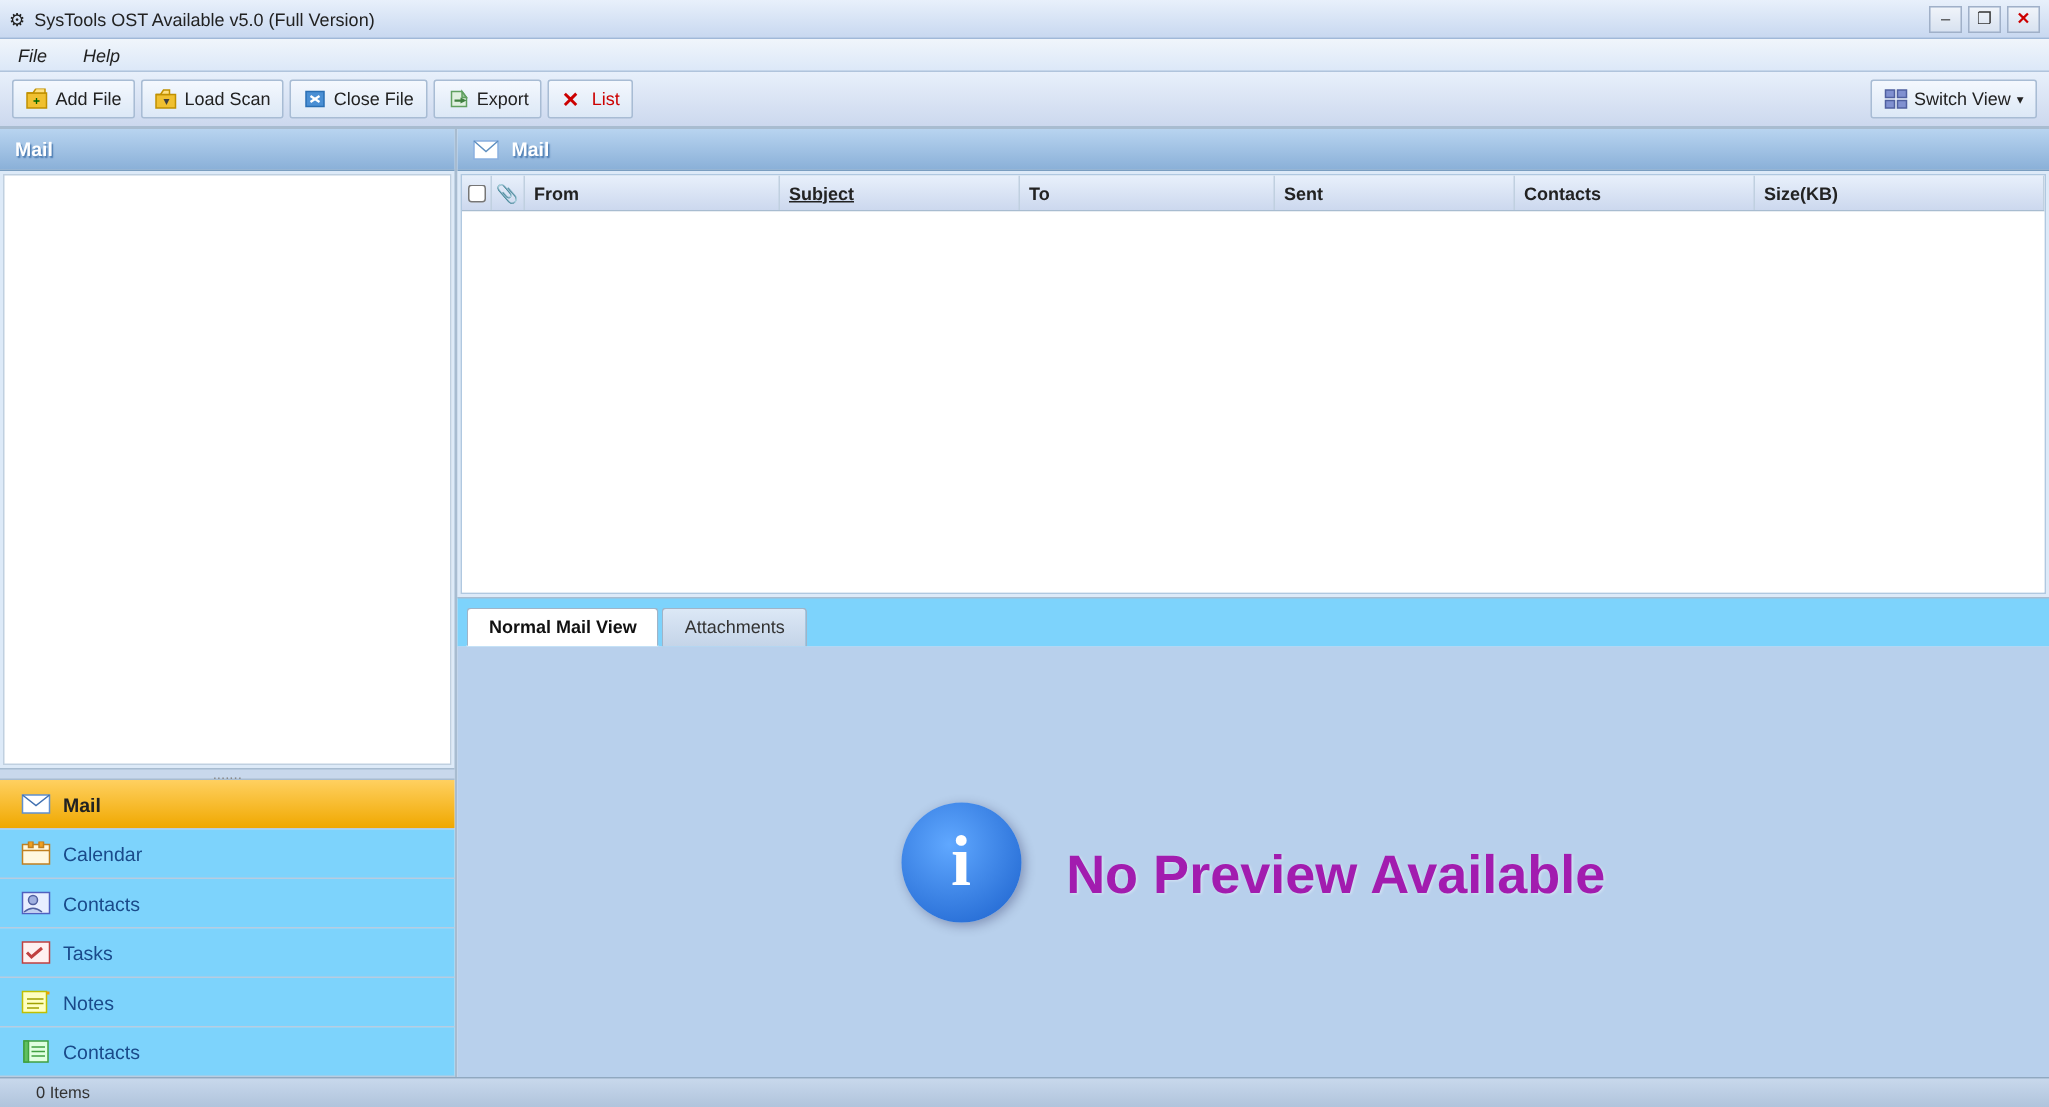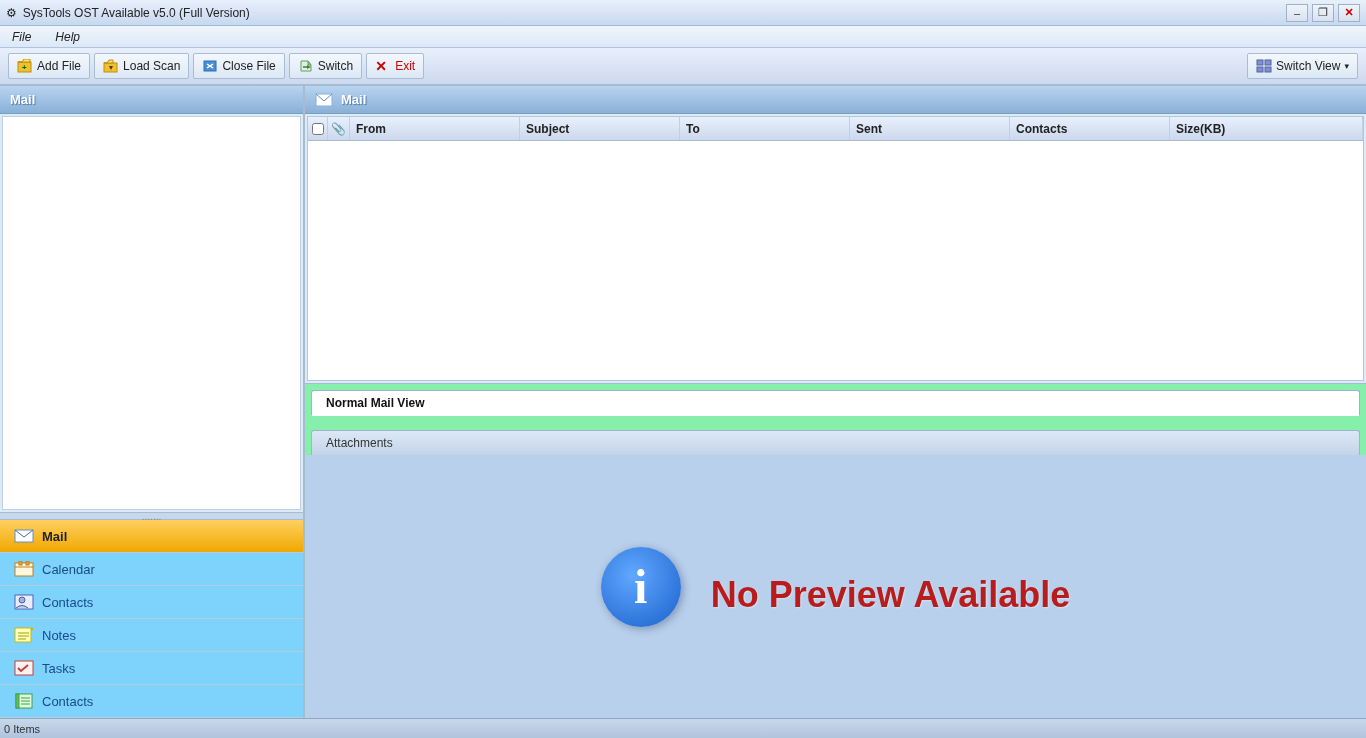--- a/index.html
+++ b/index.html
@@ -155,34 +155,33 @@
     .th-attach { width: 22px; min-width: 22px; border-right: 1px solid #c0d0e0; display: flex; align-items: center; justify-content: center; }
     .th-col {
       padding: 4px 6px;
       font-size: 12px;
       font-weight: bold;
       color: #222;
       border-right: 1px solid #c0d0e0;
       display: flex; align-items: center;
     }
     .th-from { width: 170px; min-width: 170px; }
-    .th-subject { width: 160px; min-width: 160px; }
+    .th-subject { width: 160px; min-width: 160px; text-decoration: underline; }
     .th-to { width: 170px; min-width: 170px; }
     .th-sent { width: 160px; min-width: 160px; }
     .th-received { width: 160px; min-width: 160px; }
     .th-size { flex: 1; }
 
     
     #preview-tabs {
       display: flex;
       padding: 6px 6px 0;
-      background: #86efac;
+      background: #7dd3fc;
       border-top: 1px solid #a8bcd0;
-      gap: 14px;
-      flex-direction: column;
+      gap: 2px;
     }
     .tab {
       padding: 5px 14px;
       background: linear-gradient(to bottom, #dce8f6, #c4d4e8);
       border: 1px solid #a0b4c8;
       border-bottom: none;
       cursor: pointer;
       font-size: 12px;
       color: #333;
       border-radius: 3px 3px 0 0;
@@ -212,33 +211,33 @@
       display: flex; align-items: center; justify-content: center;
       box-shadow: 2px 2px 8px rgba(0,0,60,0.3);
       font-size: 48px;
       color: #fff;
       font-weight: bold;
       font-family: serif;
     }
     #preview-text {
       font-size: 36px;
       font-weight: bold;
-      color: #b91c1c;
+      color: #a21caf;
       text-shadow: 1px 1px 2px rgba(255,255,255,0.4);
       margin-top: 16px;
     }
 
     
     #statusbar {
       height: 20px;
       background: linear-gradient(to bottom, #c8d8ec, #b0c4dc);
       border-top: 1px solid #90a8c0;
       display: flex;
       align-items: center;
-      padding: 0 4px;
+      padding: 0 24px;
       font-size: 11px;
       color: #333;
     }
   </style>
 </head>
 <body>
 
 <div id="titlebar">
   <div id="titlebar-left">
     <span>⚙</span>
@@ -292,26 +291,26 @@
 
   <div class="toolbar-btn">
     <span style="display:inline-block;width:16px;height:14px;">
       <svg width="16" height="14" viewBox="0 0 16 14">
         <polygon points="3,2 10,2 13,6 13,12 3,12" fill="#e0f0e0" stroke="#60a060" stroke-width="1"></polygon>
         <polygon points="10,2 13,6 10,6" fill="#a0c8a0" stroke="#60a060" stroke-width="1"></polygon>
         <line x1="5" y1="8" x2="11" y2="8" stroke="#408040" stroke-width="1.5"></line>
         <polygon points="9,6 13,8 9,10" fill="#408040"></polygon>
       </svg>
     </span>
-    <span>Switch</span>
+    <span>Export</span>
   </div>
 
   <div class="toolbar-btn toolbar-btn-exit">
     <span style="display:inline-block;width:16px;height:14px;color:#cc0000;font-size:14px;font-weight:bold;line-height:14px;">✕</span>
-    <span>Exit</span>
+    <span>List</span>
   </div>
 
   <div class="toolbar-spacer"></div>
 
   <div class="toolbar-btn">
     <span style="display:inline-block;width:16px;height:14px;">
       <svg width="16" height="14" viewBox="0 0 16 14">
         <rect x="1" y="1" width="6" height="5" fill="#8090d0" stroke="#5060a0" stroke-width="1"></rect>
         <rect x="9" y="1" width="6" height="5" fill="#8090d0" stroke="#5060a0" stroke-width="1"></rect>
         <rect x="1" y="8" width="6" height="5" fill="#8090d0" stroke="#5060a0" stroke-width="1"></rect>
@@ -360,38 +359,38 @@
             <circle cx="8" cy="6" r="3" fill="#a0b0e0" stroke="#5060a0" stroke-width="1"></circle>
             <path d="M2,14 Q8,9 14,14" fill="#c0d0f0" stroke="#5060a0" stroke-width="1"></path>
           </svg>
         </span>
         <span>Contacts</span>
       </div>
 
       <div class="nav-item">
         <span style="display:inline-block;width:20px;height:16px;">
           <svg width="20" height="16" viewBox="0 0 20 16">
+            <rect x="1" y="1" width="18" height="14" fill="#fff0f0" stroke="#c04040" stroke-width="1"></rect>
+            <polyline points="4,8 7,11 14,5" fill="none" stroke="#c04040" stroke-width="2"></polyline>
+          </svg>
+        </span>
+        <span>Tasks</span>
+      </div>
+
+      <div class="nav-item">
+        <span style="display:inline-block;width:20px;height:16px;">
+          <svg width="20" height="16" viewBox="0 0 20 16">
             <rect x="1" y="1" width="16" height="14" fill="#ffffc0" stroke="#c0c000" stroke-width="1"></rect>
             <polygon points="17,1 19,1 19,3 17,3" fill="#f0a000"></polygon>
             <line x1="4" y1="6" x2="15" y2="6" stroke="#a0a000" stroke-width="1"></line>
             <line x1="4" y1="9" x2="15" y2="9" stroke="#a0a000" stroke-width="1"></line>
             <line x1="4" y1="12" x2="12" y2="12" stroke="#a0a000" stroke-width="1"></line>
           </svg>
         </span>
         <span>Notes</span>
-      </div>
-
-      <div class="nav-item">
-        <span style="display:inline-block;width:20px;height:16px;">
-          <svg width="20" height="16" viewBox="0 0 20 16">
-            <rect x="1" y="1" width="18" height="14" fill="#fff0f0" stroke="#c04040" stroke-width="1"></rect>
-            <polyline points="4,8 7,11 14,5" fill="none" stroke="#c04040" stroke-width="2"></polyline>
-          </svg>
-        </span>
-        <span>Tasks</span>
       </div>
 
       <div class="nav-item">
         <span style="display:inline-block;width:20px;height:16px;">
           <svg width="20" height="16" viewBox="0 0 20 16">
             <rect x="2" y="1" width="16" height="14" fill="#e0ffe0" stroke="#40a040" stroke-width="1"></rect>
             <rect x="2" y="1" width="3" height="14" fill="#60c060" stroke="#40a040" stroke-width="1"></rect>
             <line x1="7" y1="5" x2="16" y2="5" stroke="#40a040" stroke-width="1"></line>
             <line x1="7" y1="8" x2="16" y2="8" stroke="#40a040" stroke-width="1"></line>
             <line x1="7" y1="11" x2="16" y2="11" stroke="#40a040" stroke-width="1"></line>

